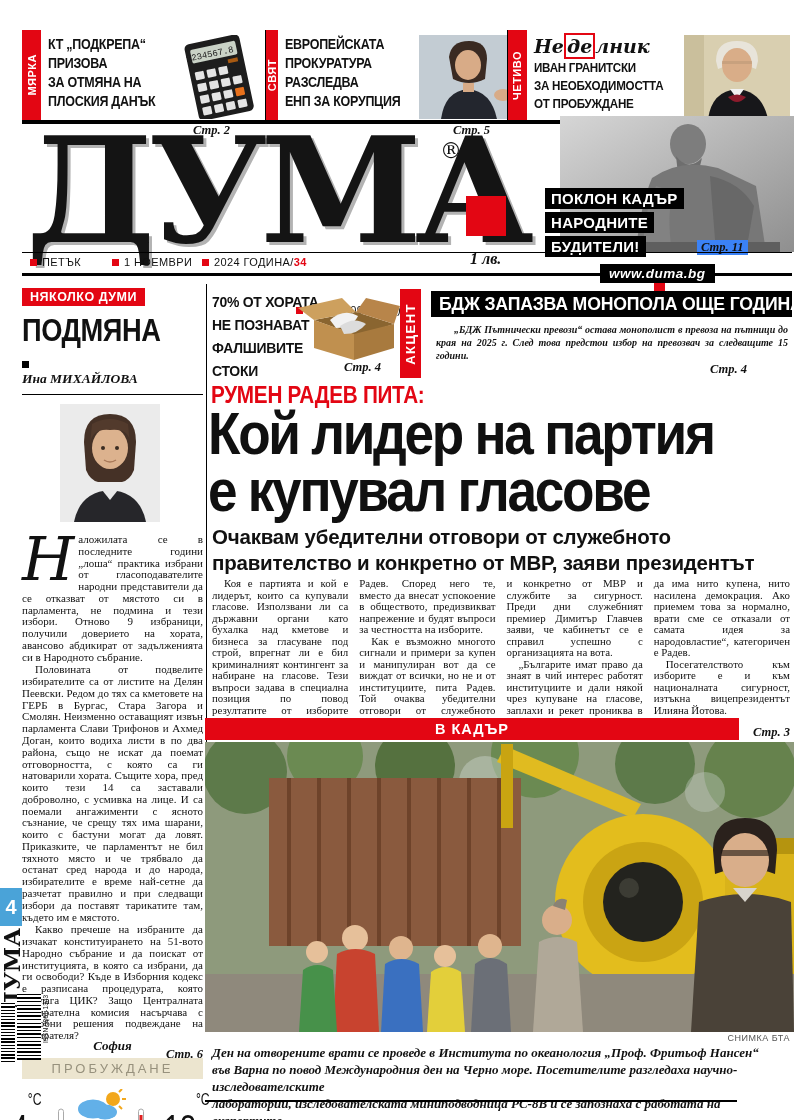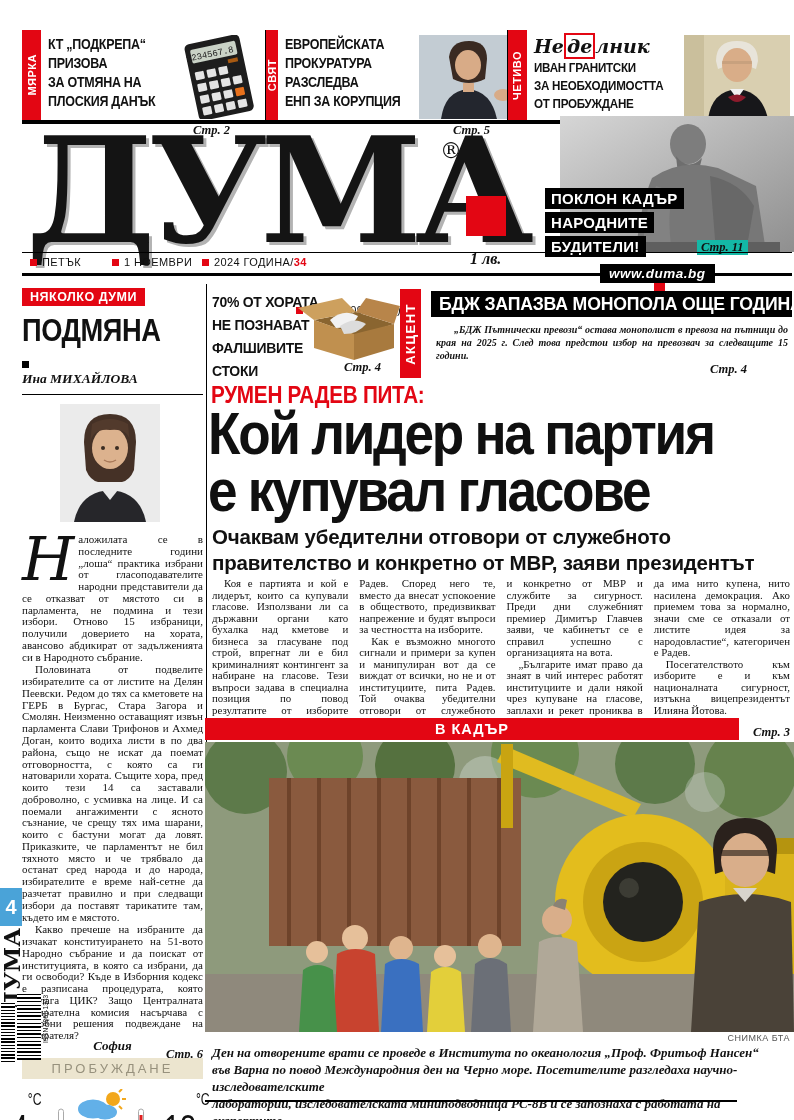--- a/index.html
+++ b/index.html
@@ -24,21 +24,21 @@
   
   .duma-title{left:26px;top:118px;font-family:"DejaVu Serif",serif;font-weight:bold;font-size:146px;
       line-height:1;letter-spacing:-7px;color:#141414;text-shadow:3px 3px 0 #b3b3b3;}
   .reg{left:440px;top:138px;font-size:22px;font-family:"DejaVu Serif",serif;}
   .tagline{left:468px;top:140px;font-size:17.5px;letter-spacing:1px;line-height:1.35;}
   .redsq{left:466px;top:196px;width:40px;height:40px;background:#e30613;}
   .statue{left:560px;top:116px;}
   .poklon{left:545px;top:188px;}
   .poklon div{display:table;background:#000;color:#fff;font-family:"Liberation Sans",sans-serif;
       font-weight:bold;font-size:15px;letter-spacing:.3px;padding:2px 6px;margin-bottom:3px;}
-  .str11{left:697px;top:240px;background:#14b8a6;padding:0 4px;}
+  .str11{left:697px;top:240px;background:#3b82f6;padding:0 4px;}
   
   .ibar-top{left:22px;top:252px;width:770px;border-top:1.5px solid #000;}
   .ibar-bot{left:22px;top:273px;width:770px;border-top:3.5px solid #000;}
   .ibar-item{top:256px;font-family:"Liberation Sans",sans-serif;font-size:11px;letter-spacing:.4px;}
   .ibar-item .sq{display:inline-block;width:7px;height:7px;background:#e30613;margin-right:5px;}
   .ibar-item .hl{color:#e30613;font-weight:bold;}
   .price{left:470px;top:250px;font-size:16px;}
   .site{left:600px;top:264px;display:flex;align-items:center;flex-direction:column;}
   .site .box{background:#000;color:#fff;font-weight:bold;font-style:italic;font-size:13.5px;
       font-family:"Liberation Sans",sans-serif;padding:2px 9px;letter-spacing:.5px;}
@@ -274,21 +274,21 @@
         <ellipse cx="50" cy="44" rx="18" ry="21" fill="#dcb28e"></ellipse>
         <path d="M30 40 q2 -16 20 -14 q20 -2 20 14 l-2 -20 q-18 -10 -36 0 Z" fill="#523a2c"></path>
         <path d="M14 118 Q20 88 50 86 Q80 88 86 118 Z" fill="#26262a"></path>
         <path d="M42 86 L50 96 L58 86 Z" fill="#e8e8e8"></path>
         <circle cx="43" cy="44" r="2" fill="#3a2c22"></circle>
           <circle cx="57" cy="44" r="2" fill="#3a2c22"></circle>
         <path d="M44 56 q6 4 12 0" stroke="#a87858" fill="none" stroke-width="1.5"></path>
       </svg>
     </div>
     <div class="op-text">
-      <p><span class="dropcap">Н</span><span>аложилата се в последните години „лоша“ практика избрани от гласоподавателите народни представители да се отказват от мястото си в парламента, не подмина и тези избори. Отново 15 избраници, получили доверието на хората, авансово абдикират от задълженията си в Народното събрание.</span></p>
+      <p><span class="dropcap">Н</span><span>аложилата се в последните години „лоша“ практика избрани от гласоподавателите народни представители да се отказват от мястото си в парламента, не подмина и тези избори. Отново 9 избраници, получили доверието на хората, авансово абдикират от задълженията си в Народното събрание.</span></p>
       <p class="ind">Половината от подвелите избирателите са от листите на Делян Пеевски. Редом до тях са кметовете на ГЕРБ в Бургас, Стара Загора и Смолян. Неизменно оставащият извън парламента Слави Трифонов и Ахмед Доган, които водиха листи в по два района, също не искат да поемат отговорността, с която са ги натоварили хората. Същите хора, пред които тези 14 са заставали доброволно, с усмивка на лице. И са поемали ангажименти с ясното съзнание, че срещу тях има шарани, които с бастуни могат да ловят. Приказките, че парламентът не бил тяхното място и че трябвало да останат сред народа и до народа, избирателите е време най-сетне да разчетат правилно и при следващи избори да поставят тарикатите там, където им е мястото.</p>
       <p class="ind">Какво пречеше на избраните да изчакат конституирането на 51-вото Народно събрание и да поискат от институцията, в която са избрани, да ги освободи? Къде в Изборния кодекс е разписана процедурата, която прилага ЦИК? Защо Централната избирателна комисия насърчава с подобни решения подвеждане на избирателя?</p>
     </div>
     <div class="op-page pageref">Стр. 6</div>
   </div>
 
   <div class="abs weather">
     <div class="w-city">София</div>
     <div class="w-cond">ПРОБУЖДАНЕ</div>
     <div class="w-row">
@@ -369,21 +369,21 @@
     </div>
     <div class="col">
       <p>Радев. Според него те, вместо да внесат успокоение в обществото, предизвикват напрежение и будят въпроси за честността на изборите.</p>
       <p class="ind">Как е възможно многото сигнали и примери за купен и манипулиран вот да се виждат от всички, но не и от институциите, пита Радев. Той очаква убедителни отговори от служебното правителство</p>
     </div>
     <div class="col">
       <p>и конкретно от МВР и службите за сигурност. Преди дни служебният премиер Димитър Главчев заяви, че кабинетът се е справил успешно с организацията на вота.</p>
       <p class="ind">„Българите имат право да знаят в чий интерес работят институциите и дали някой чрез купуване на гласове, заплахи и рекет прониква в Народното събрание. Не може</p>
     </div>
     <div class="col">
-      <p>да има нито купена, нито насилена демокрация. Ако приемем това за нормално, значи сме се отказали от листите идея за народовластие“, категоричен е Радев.</p>
+      <p>да има нито купена, нито насилена демокрация. Ако приемем това за нормално, врати сме се отказали от самата идея за народовластие“, категоричен е Радев.</p>
       <p class="ind">Посегателството към изборите е и към националната сигурност, изтъкна вицепрезидентът Илияна Йотова.</p>
       <div class="cpage pageref">Стр. 3</div>
     </div>
   </div>
 
   <div class="abs vkadar">
       <span>В КАДЪР</span>
     </div>
   <div class="abs bigphoto">
     <svg width="589" height="290" viewBox="0 0 589 290">

